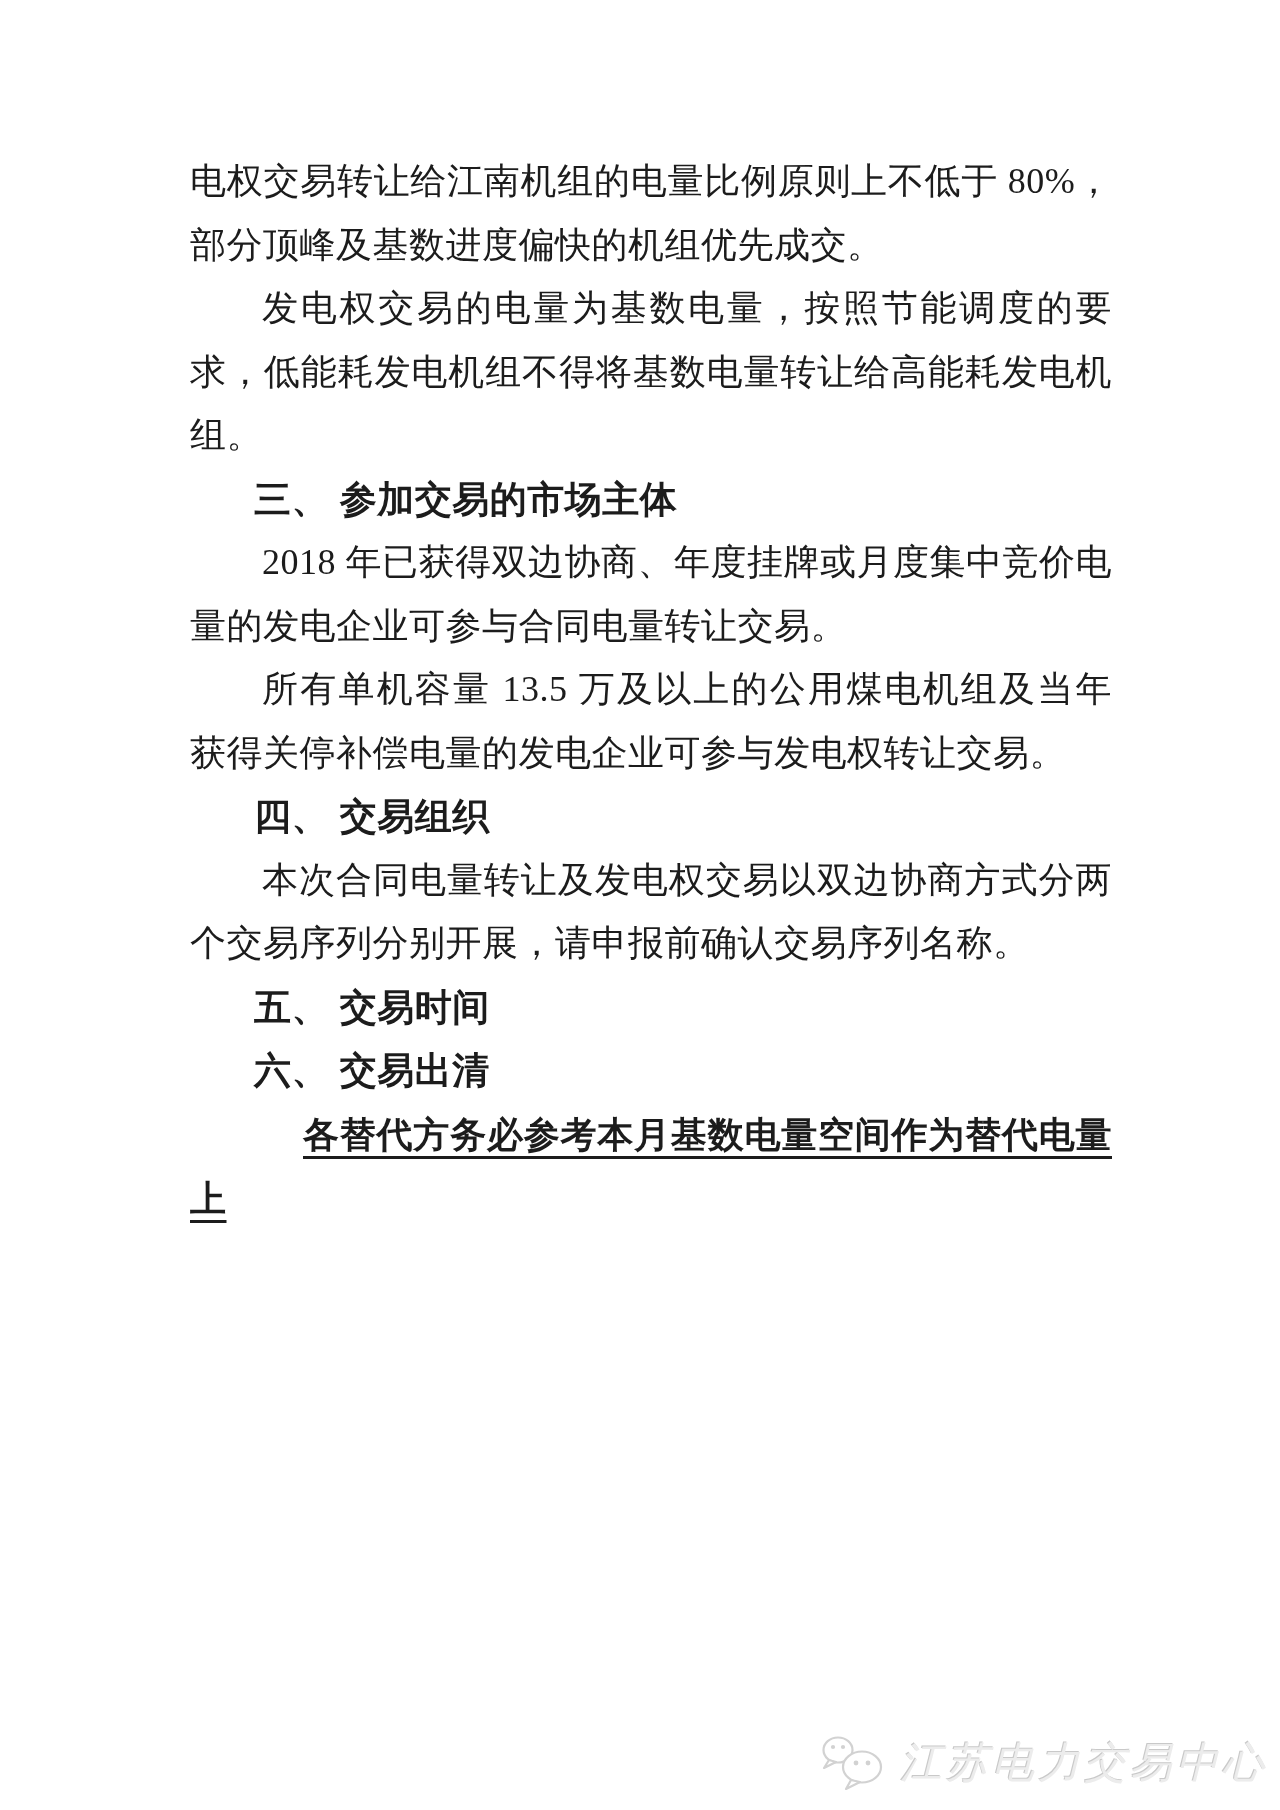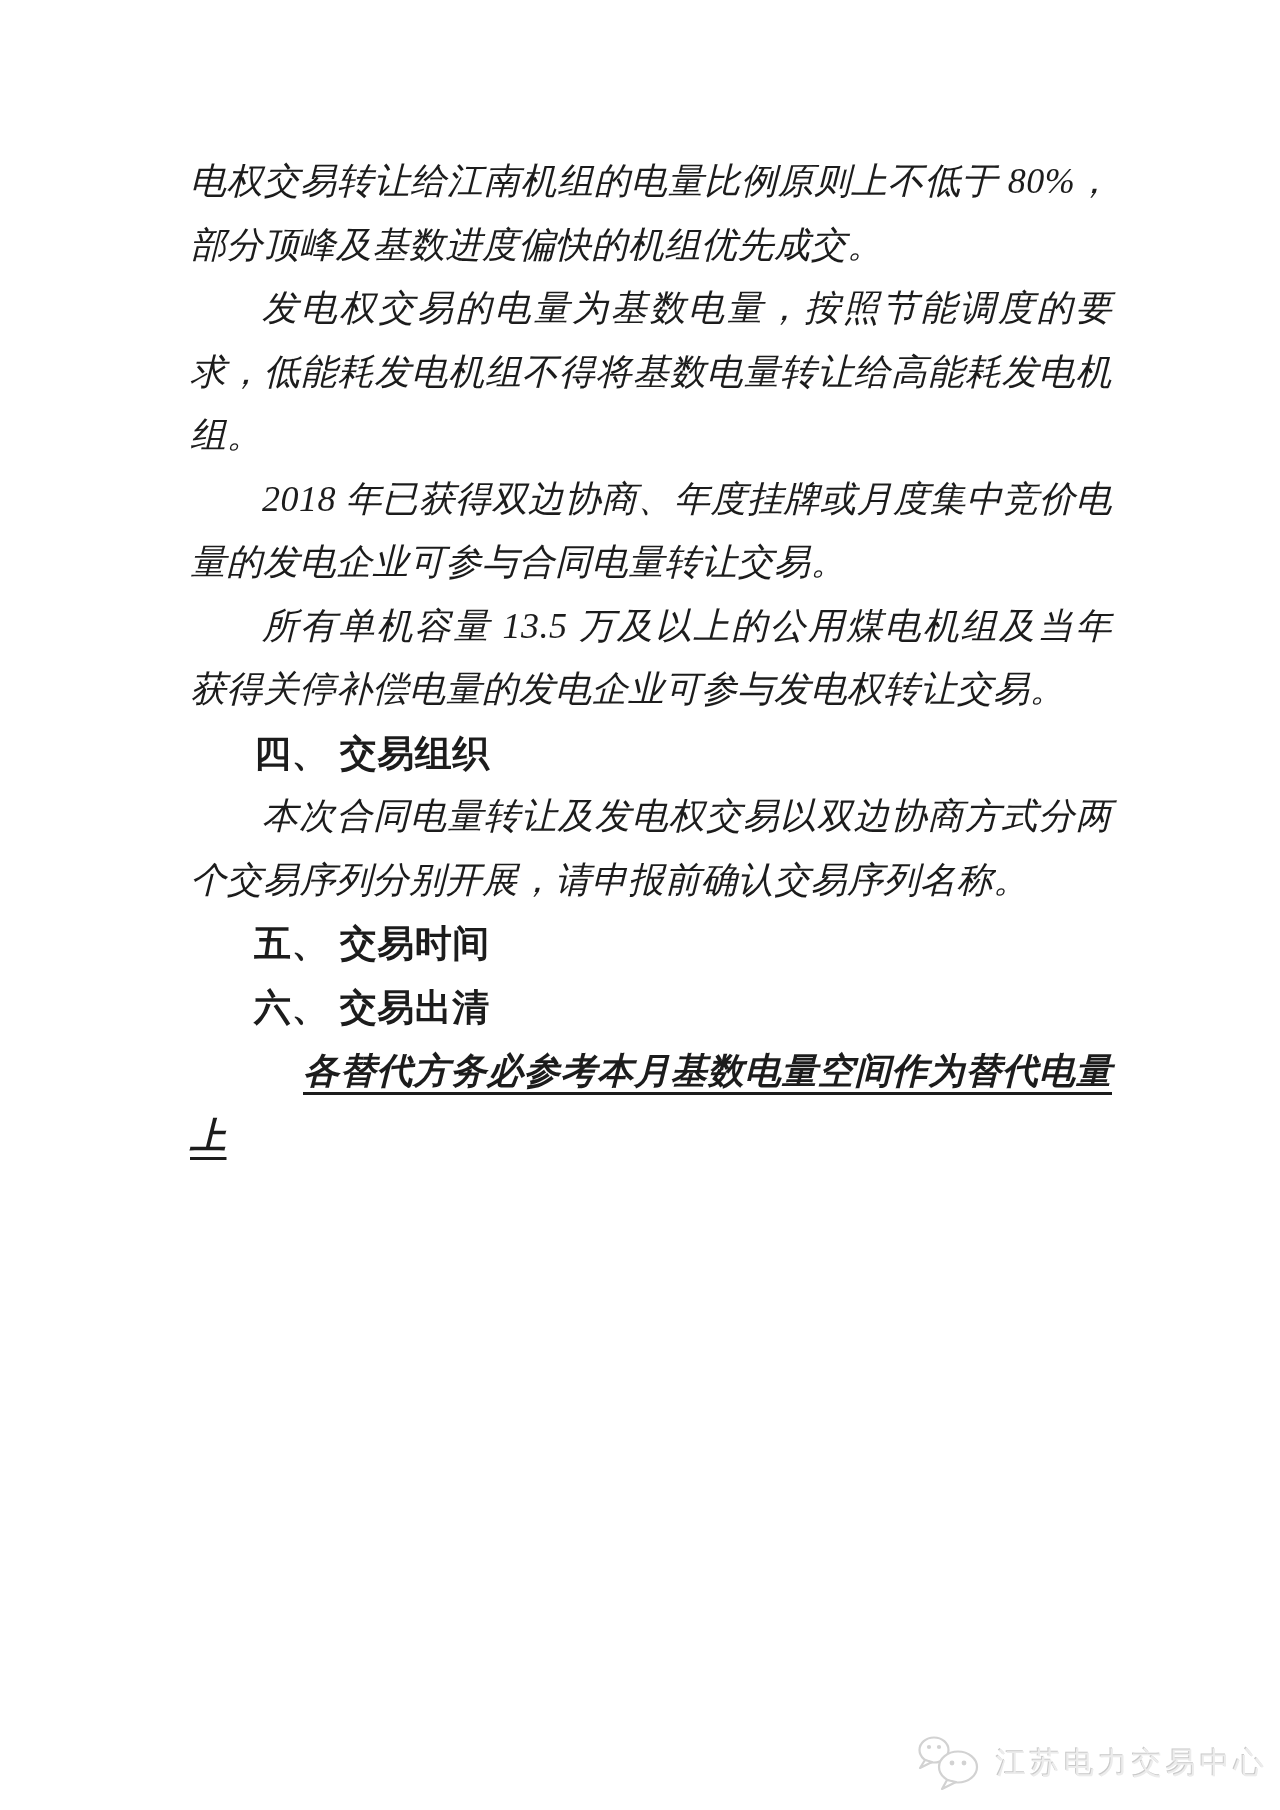--- a/index.html
+++ b/index.html
@@ -13,21 +13,21 @@
   .doc-body {
     position: absolute;
     left: 190px;
     top: 150px;
     width: 922px;
     font-size: 36px;
     line-height: 63.5px;
     letter-spacing: 0.5px;
     text-align: justify;
   }
-  .para { text-indent: 0; font-style: italic; }
+  .para { text-indent: 0; }
   .para.indent { text-indent: 72px; }
   .seg-bold {
     font-family: "Liberation Sans", "DejaVu Sans", sans-serif;
     font-weight: bold;
   }
   .seg-underline {
     text-decoration: underline;
     text-decoration-thickness: 3px;
     text-underline-offset: 9px;
     margin-left: 41px;
@@ -45,34 +45,36 @@
     position: absolute;
     right: 12px;
     top: 1734px;
     display: flex;
     align-items: center;
     gap: 10px;
     user-select: none;
   }
   .wm-text {
     font-family: "Liberation Sans", "DejaVu Sans", sans-serif;
-    font-size: 30px;
+    font-size: 42px;
     letter-spacing: 4px;
     color: #ececec;
     text-shadow: -1px -1px 0 #c9c9c9, 1px 1px 1px #ffffff;
     white-space: nowrap;
+    font-style: italic;
   }
   .wm-icon svg { display: block; }
 </style>
 </head>
 <body>
 
 <main class="doc-body">
     <p class="para"><span class="">电权交易转让给江南机组的电量比例原则上不低于 80%，部分顶峰及基数进度偏快的机组优先成交。</span></p>
     <p class="para indent"><span class="">发电权交易的电量为基数电量，按照节能调度的要求，低能耗发电机组不得将基数电量转让给高能耗发电机组。</span></p>
+    <h2 class="heading">三、 参加交易的市场主体</h2>
     <p class="para indent"><span class="">2018 年已获得双边协商、年度挂牌或月度集中竞价电量的发电企业可参与合同电量转让交易。</span></p>
     <p class="para indent"><span class="">所有单机容量 13.5 万及以上的公用煤电机组及当年获得关停补偿电量的发电企业可参与发电权转让交易。</span></p>
     <h2 class="heading">四、 交易组织</h2>
     <p class="para indent"><span class="">本次合同电量转让及发电权交易以双边协商方式分两个交易序列分别开展，请申报前确认交易序列名称。</span></p>
     <h2 class="heading">五、 交易时间</h2>
     <h2 class="heading">六、 交易出清</h2>
     <p class="para indent"><span class="seg-bold seg-underline">各替代方务必参考本月基数电量空间作为替代电量上</span></p>
   </main>
 
 <div class="watermark">

